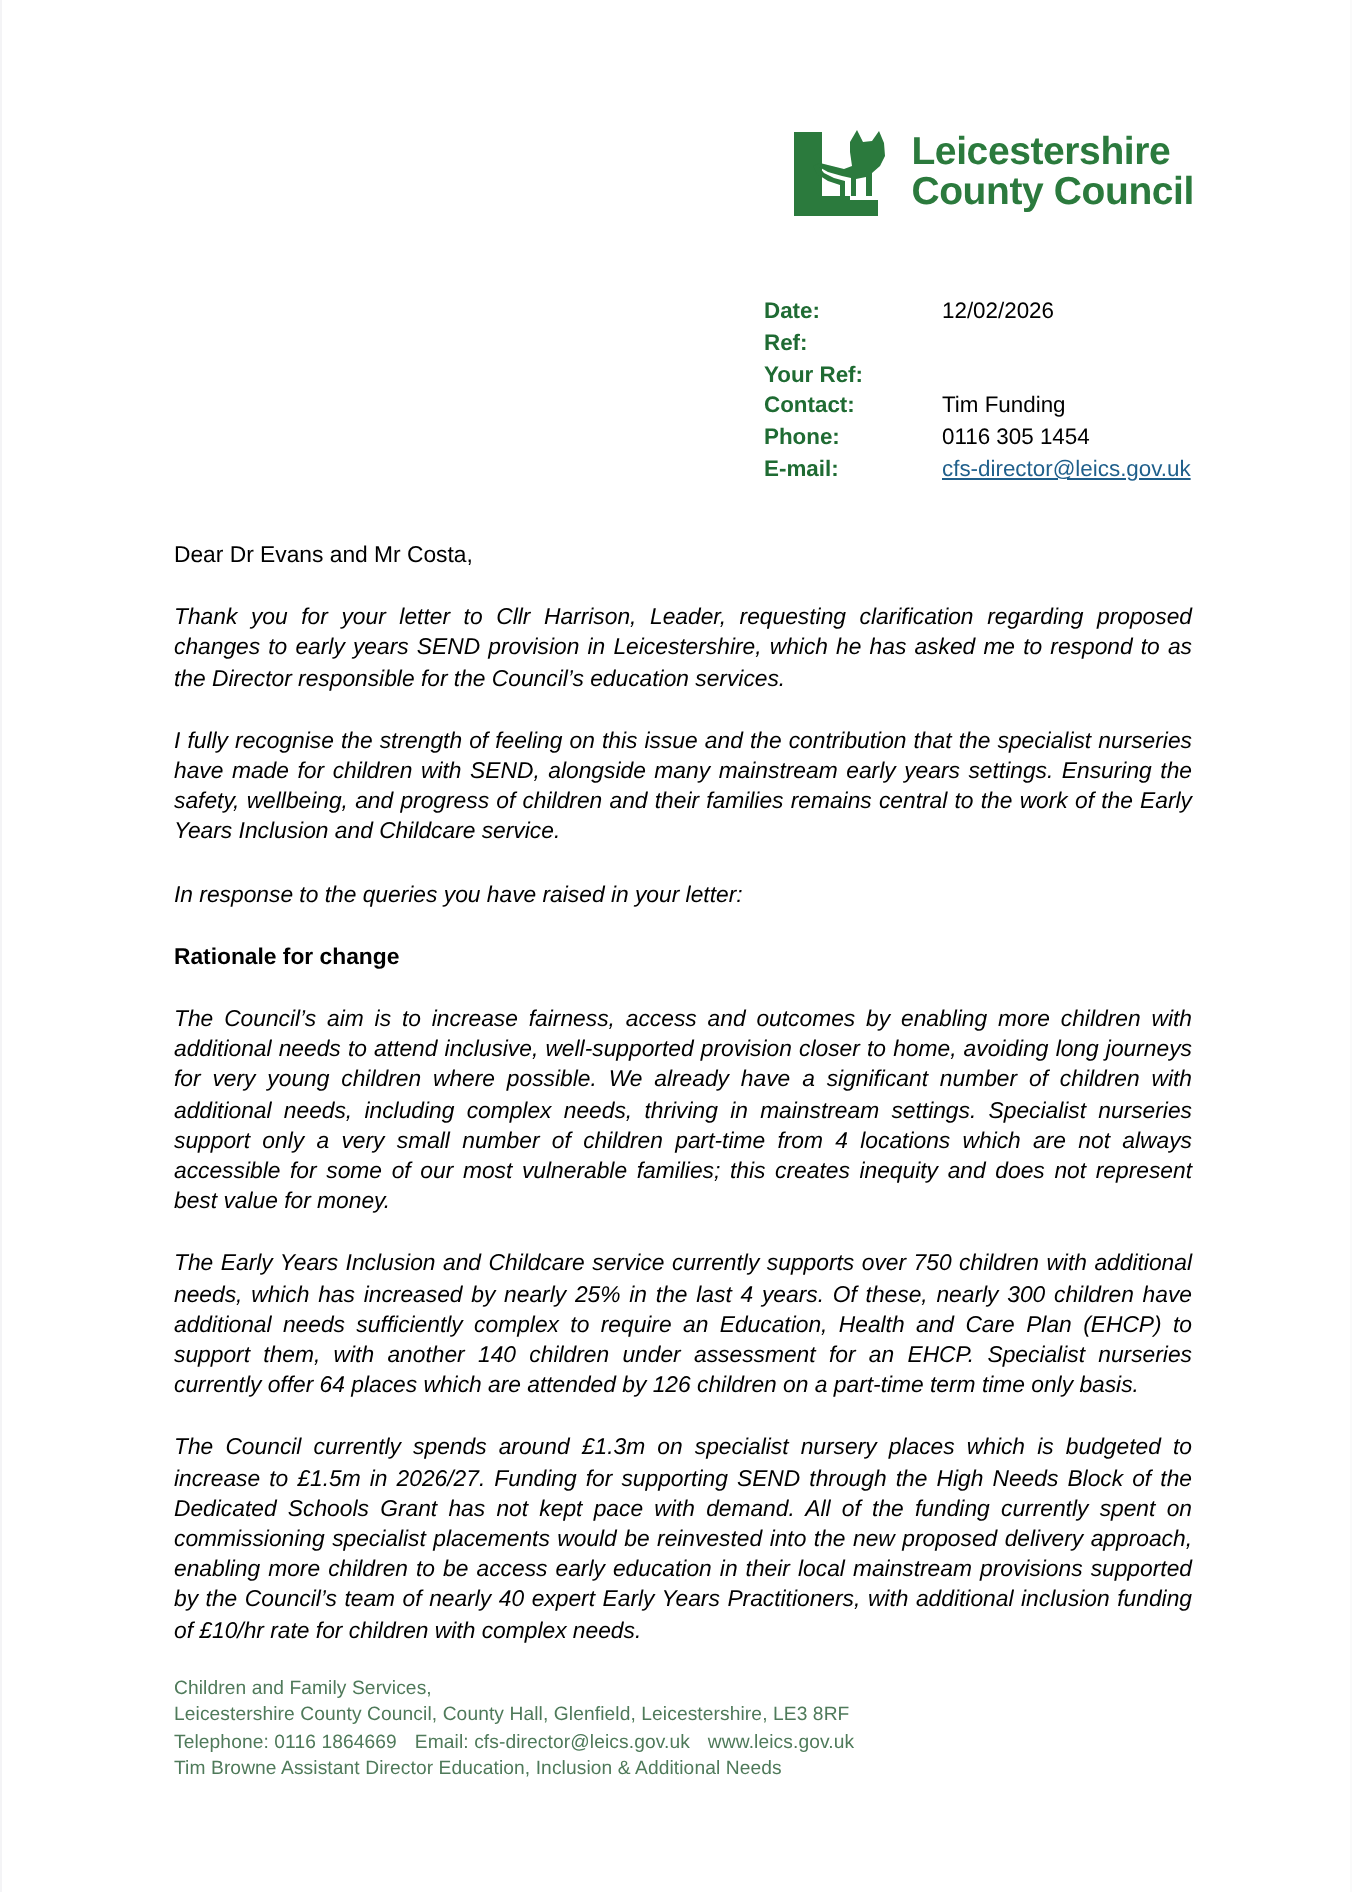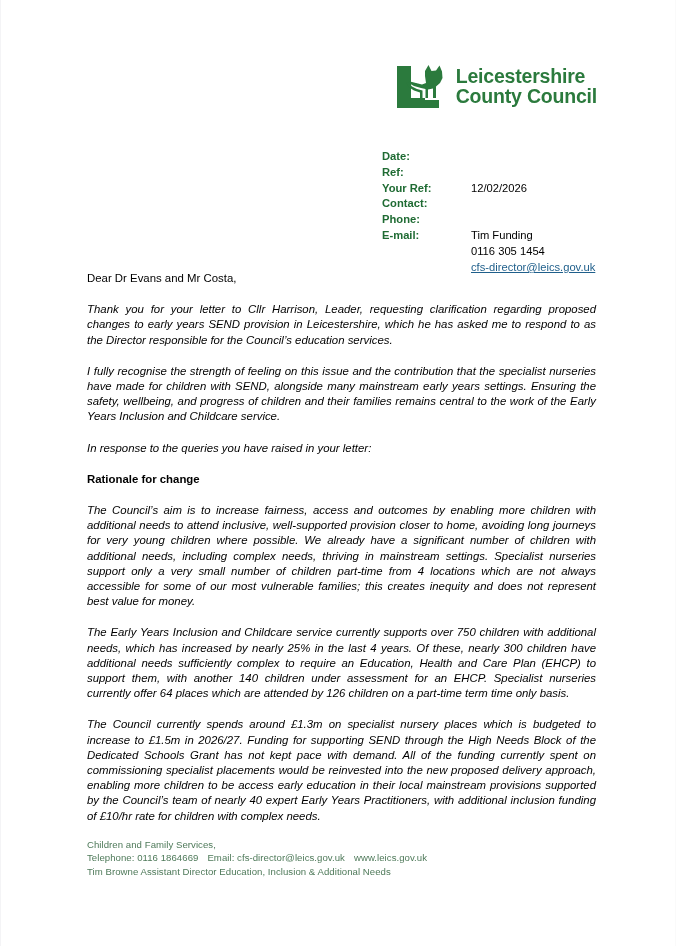--- a/index.html
+++ b/index.html
@@ -70,21 +70,20 @@
     flex: 0 0 89px;
     font-size: 11.2px;
     font-weight: bold;
     color: #1f6b33;
     white-space: nowrap;
   }
   .meta-value {
     font-size: 11.2px;
     color: #000000;
     white-space: nowrap;
-    margin-top: 32px;
   }
   .meta-value.link {
     color: #1f5f8b;
     text-decoration: underline;
     cursor: pointer;
   }
 
   
   .body-area {
     position: absolute;
@@ -186,17 +185,18 @@
     <p class="para">I fully recognise the strength of feeling on this issue and the contribution that the specialist nurseries have made for children with SEND, alongside many mainstream early years settings. Ensuring the safety, wellbeing, and progress of children and their families remains central to the work of the Early Years Inclusion and Childcare service.</p>
     <p class="para">In response to the queries you have raised in your letter:</p>
     <p class="section-heading">Rationale for change</p>
     <p class="para">The Council’s aim is to increase fairness, access and outcomes by enabling more children with additional needs to attend inclusive, well-supported provision closer to home, avoiding long journeys for very young children where possible. We already have a significant number of children with additional needs, including complex needs, thriving in mainstream settings. Specialist nurseries support only a very small number of children part-time from 4 locations which are not always accessible for some of our most vulnerable families; this creates inequity and does not represent best value for money.</p>
     <p class="para">The Early Years Inclusion and Childcare service currently supports over 750 children with additional needs, which has increased by nearly 25% in the last 4 years. Of these, nearly 300 children have additional needs sufficiently complex to require an Education, Health and Care Plan (EHCP) to support them, with another 140 children under assessment for an EHCP. Specialist nurseries currently offer 64 places which are attended by 126 children on a part-time term time only basis.</p>
     <p class="para">The Council currently spends around £1.3m on specialist nursery places which is budgeted to increase to £1.5m in 2026/27. Funding for supporting SEND through the High Needs Block of the Dedicated Schools Grant has not kept pace with demand. All of the funding currently spent on commissioning specialist placements would be reinvested into the new proposed delivery approach, enabling more children to be access early education in their local mainstream provisions supported by the Council’s team of nearly 40 expert Early Years Practitioners, with additional inclusion funding of £10/hr rate for children with complex needs.</p>
   </div>
 
   <div class="footer">
     <div class="footer-line">Children and Family Services,</div>
+    <div class="footer-line">Leicestershire County Council, County Hall, Glenfield, Leicestershire, LE3 8RF</div>
     <div class="footer-line"><span>Telephone: 0116 1864669</span><span class="footer-gap"></span><span>Email: cfs-director@leics.gov.uk</span><span class="footer-gap"></span><span>www.leics.gov.uk</span></div>
     <div class="footer-line">Tim Browne Assistant Director Education, Inclusion &amp; Additional Needs</div>
   </div>
 
 </div>
 
 </body></html>

